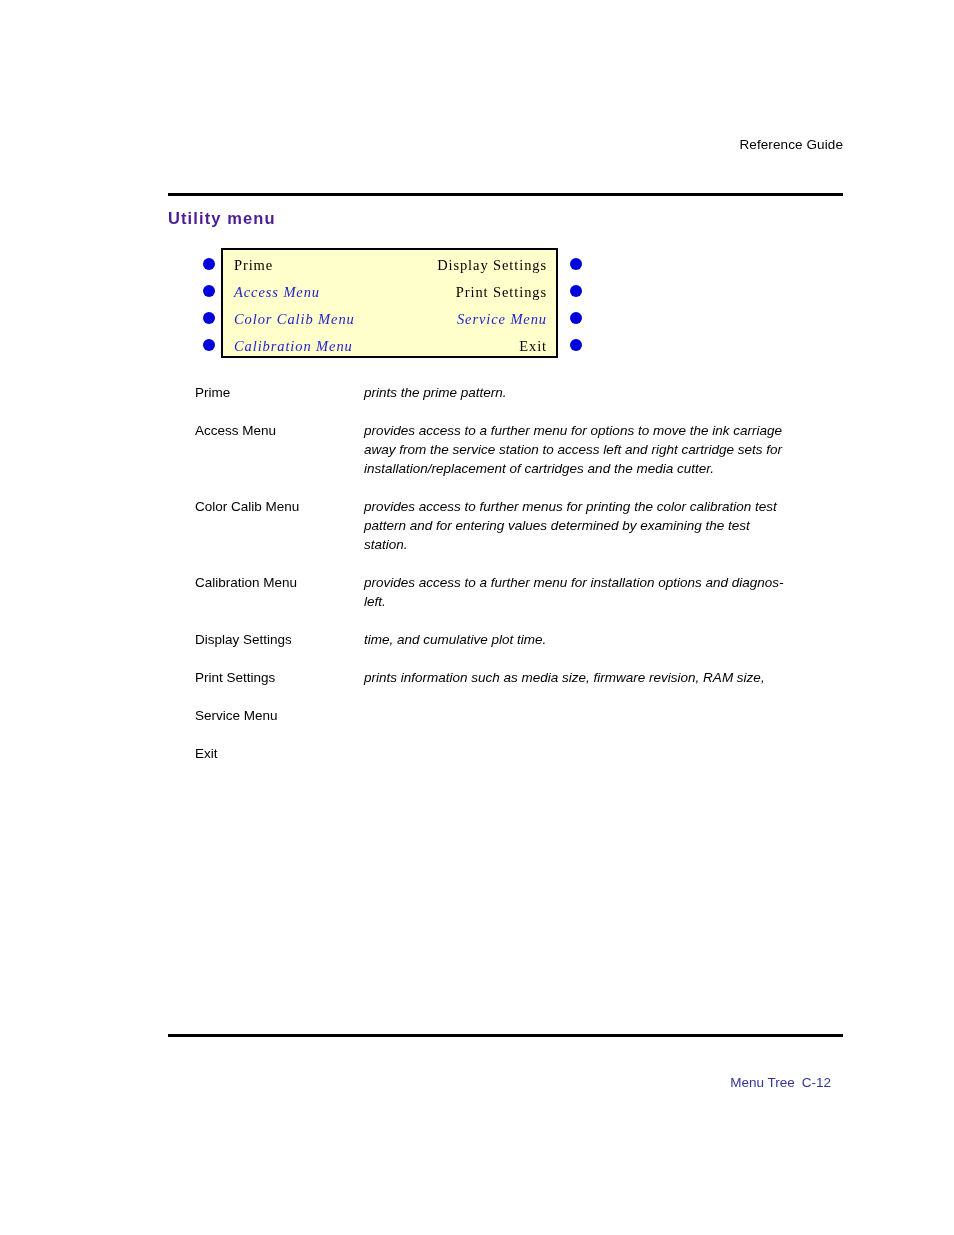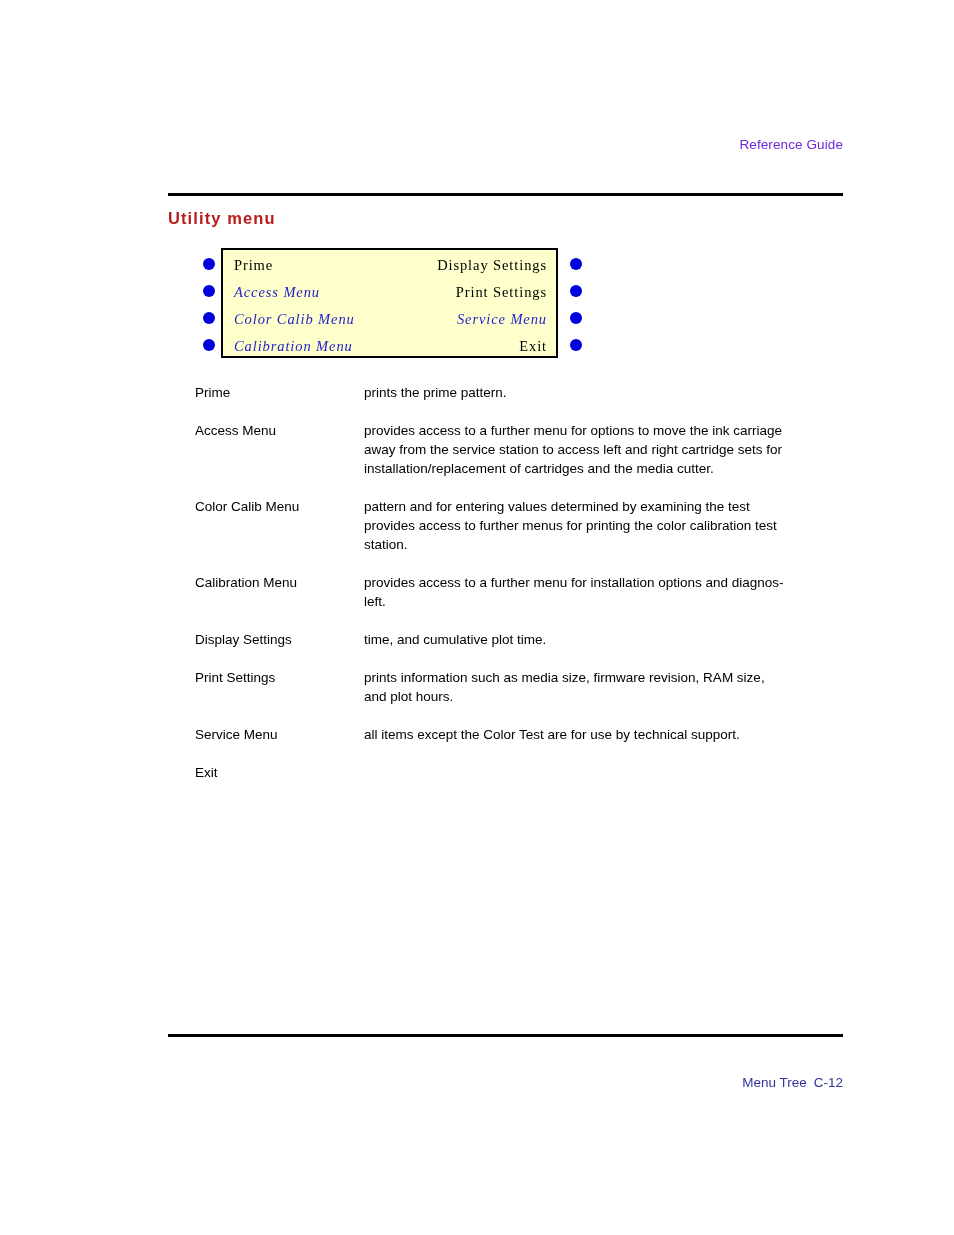--- a/index.html
+++ b/index.html
@@ -17,21 +17,21 @@
   }
 
   
   .page-header {
     position: absolute;
     top: 137px;
     left: 168px;
     width: 675px;
     text-align: right;
     font-size: 13.5px;
-    color: #6d28d9;
+    color: #000000;
     letter-spacing: 0.1px;
   }
 
   .rule-top {
     position: absolute;
     top: 193px;
     left: 168px;
     width: 675px;
     height: 3px;
     background: #000000;
@@ -45,21 +45,21 @@
     background: #000000;
   }
 
   
   .section-title {
     position: absolute;
     top: 209px;
     left: 168px;
     font-size: 16.5px;
     font-weight: bold;
-    color: #b91c1c;
+    color: #4c1d95;
     letter-spacing: 1.1px;
   }
 
   
   .menu-diagram {
     position: absolute;
     top: 248px;
     left: 196px;
     width: 392px;
     height: 112px;
@@ -137,28 +137,29 @@
     flex: 0 0 169px;
     font-size: 13.5px;
     line-height: 19px;
     color: #000000;
   }
   .desc-def {
     flex: 1 1 auto;
     font-size: 13.5px;
     line-height: 19px;
     color: #000000;
+    font-style: italic;
   }
   .desc-def .line { display: block; }
 
   
   .page-footer {
     position: absolute;
     top: 1075px;
-    left: 168px;
+    left: 156px;
     width: 675px;
     text-align: right;
     font-size: 13.5px;
     color: #333399;
   }
   .page-footer .sep { display: inline-block; width: 7px; }
 </style>
 </head>
 <body>
 
@@ -235,22 +236,22 @@
     <div class="desc-def">
       <span class="line">provides access to a further menu for options to move the ink carriage</span>
       <span class="line">away from the service station to access left and right cartridge sets for</span>
       <span class="line">installation/replacement of cartridges and the media cutter.</span>
     </div>
   </div>
 
   <div class="desc-row">
     <div class="desc-term">Color Calib Menu</div>
     <div class="desc-def">
+      <span class="line">provides access to further menus for printing the color calibration test</span>
       <span class="line">pattern and for entering values determined by examining the test</span>
-      <span class="line">provides access to further menus for printing the color calibration test</span>
       <span class="line">station.</span>
     </div>
   </div>
 
   <div class="desc-row">
     <div class="desc-term">Calibration Menu</div>
     <div class="desc-def">
       <span class="line">provides access to a further menu for installation options and diagnos-</span>
       <span class="line">left.</span>
     </div>
@@ -260,29 +261,25 @@
     <div class="desc-term">Display Settings</div>
     <div class="desc-def">
       <span class="line">time, and cumulative plot time.</span>
     </div>
   </div>
 
   <div class="desc-row">
     <div class="desc-term">Print Settings</div>
     <div class="desc-def">
       <span class="line">prints information such as media size, firmware revision, RAM size,</span>
-      <span class="line">and plot hours.</span>
     </div>
   </div>
 
   <div class="desc-row">
     <div class="desc-term">Service Menu</div>
-    <div class="desc-def">
-      <span class="line">all items except the Color Test are for use by technical support.</span>
-    </div>
   </div>
 
   <div class="desc-row">
     <div class="desc-term">Exit</div>
   </div>
 
 </div>
 
 <div class="rule-bottom"></div>
 

